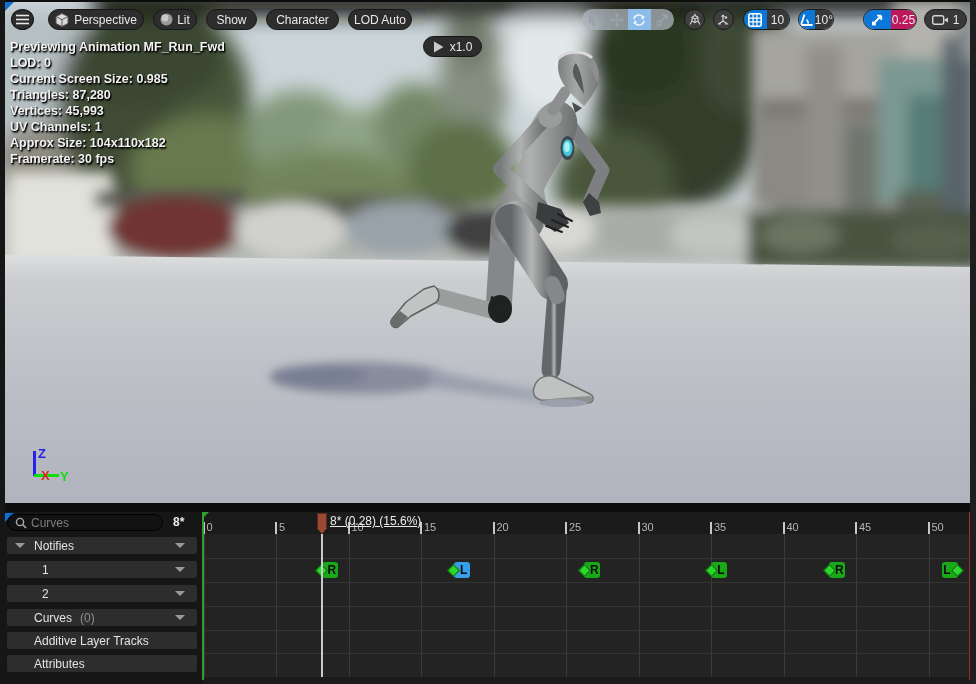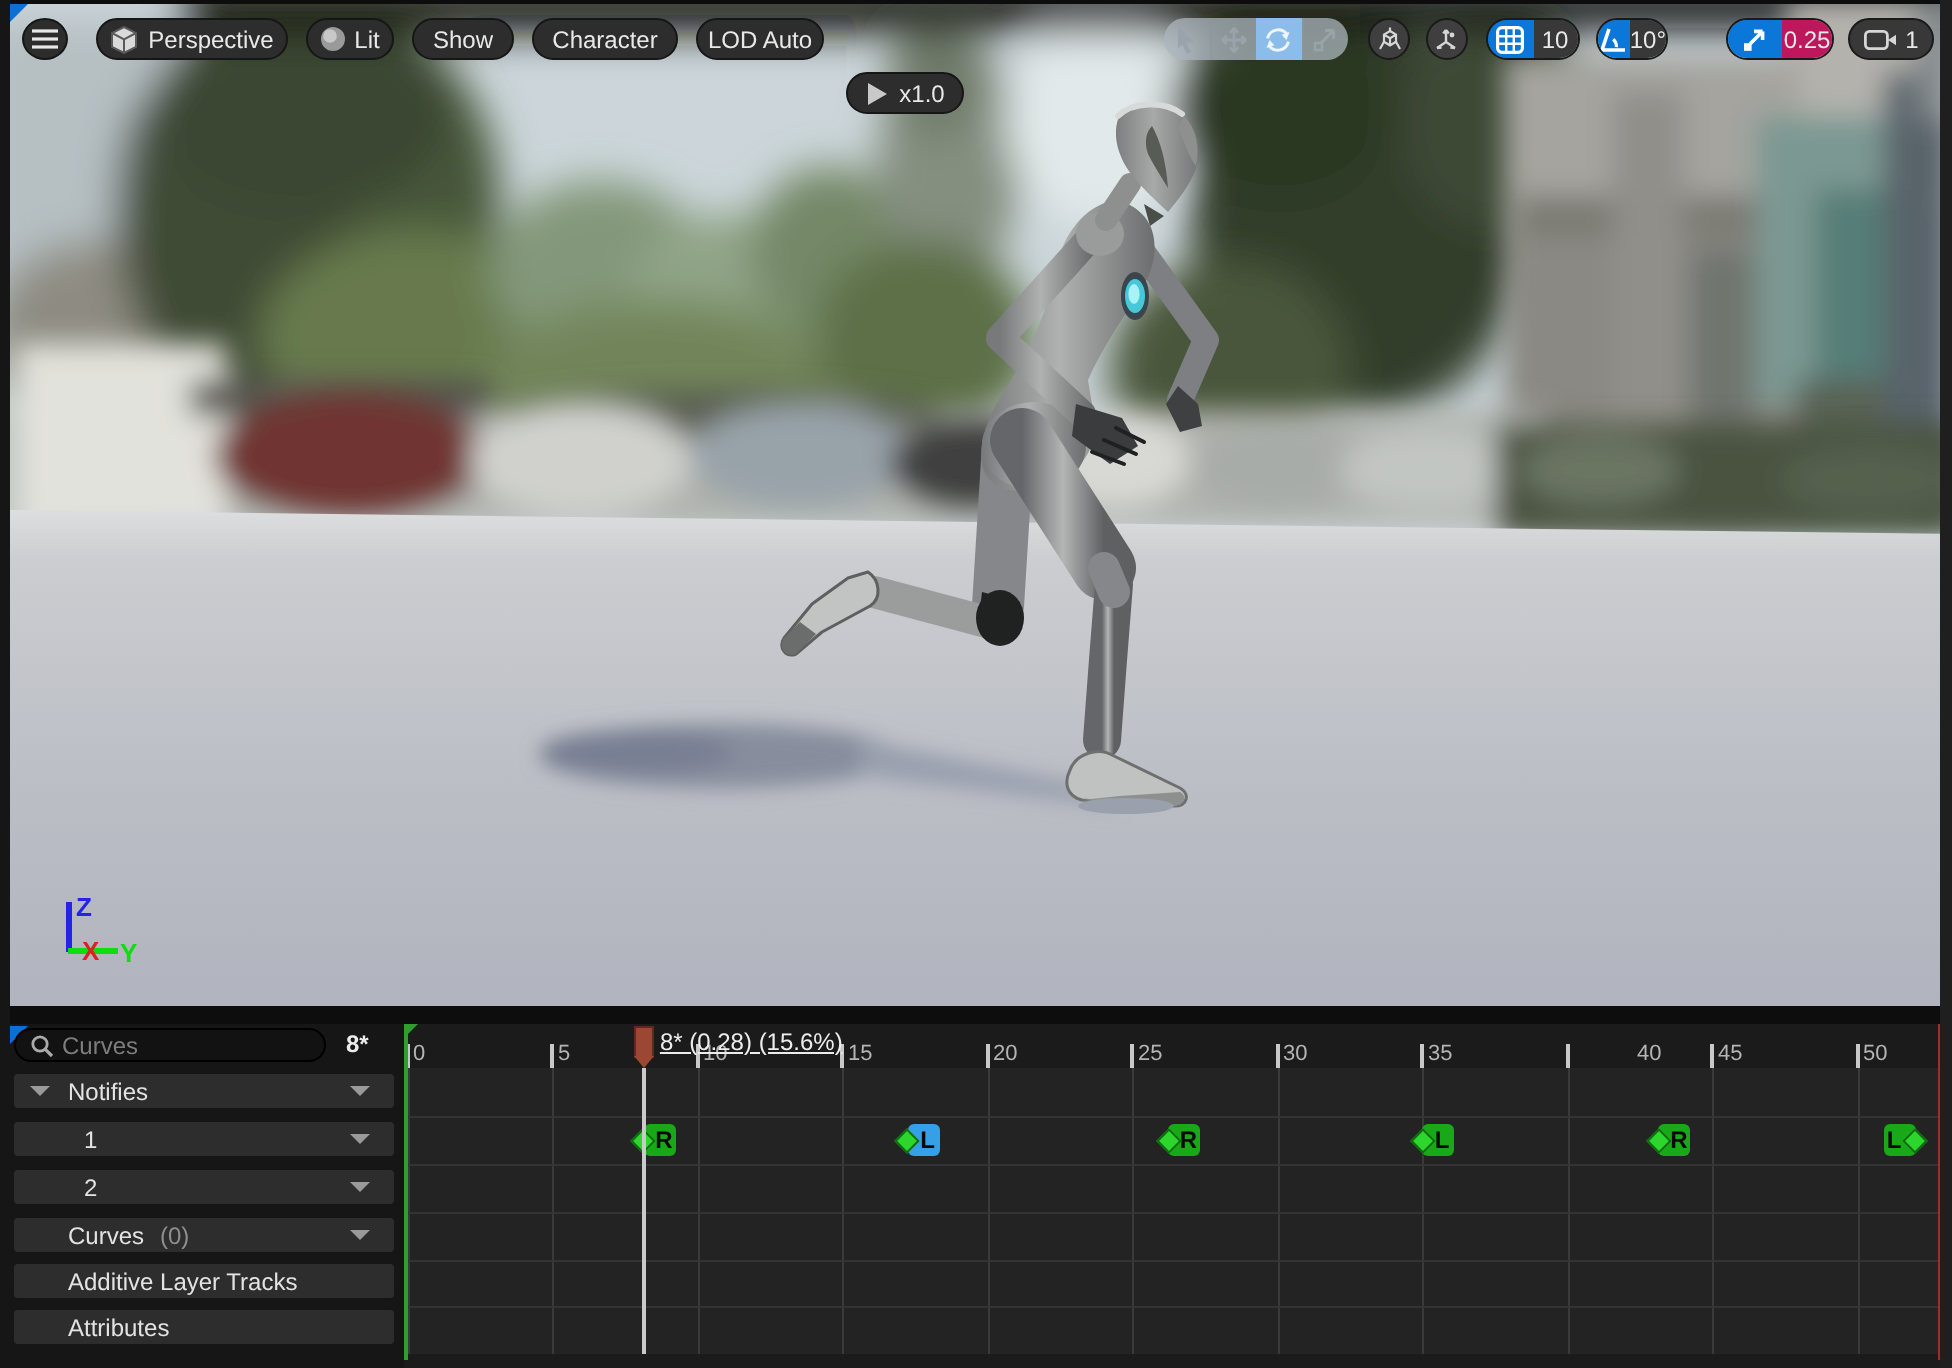--- a/index.html
+++ b/index.html
@@ -201,20 +201,30 @@
       <text x="38" y="458" font-size="13" font-weight="bold" fill="#2424e8">Z</text>
       <text x="41" y="480" font-size="13" font-weight="bold" fill="#e02020">X</text>
       <text x="60" y="481" font-size="13" font-weight="bold" fill="#10dd10">Y</text>
     </g>
   </svg>
 
   
   <div class="abs" style="left:0;top:0;width:0;height:0;border-top:9px solid #0b6fd6;border-right:9px solid transparent;"></div>
 
   
+  <div class="stats">
+    Previewing Animation MF_Run_Fwd<br>
+    LOD: 0<br>
+    Current Screen Size: 0.985<br>
+    Triangles: 87,280<br>
+    Vertices: 45,993<br>
+    UV Channels: 1<br>
+    Approx Size: 104x110x182<br>
+    Framerate: 30 fps
+  </div>
 
   
   <div class="tbtn" style="left:6px;width:23px;border-radius:50%;">
     <svg width="13" height="11" viewBox="0 0 13 11">
         <g stroke="#e8e8e8" stroke-width="1.6">
           <path d="M0,1.5 H13"></path>
           <path d="M0,5.5 H13"></path>
           <path d="M0,9.5 H13"></path>
         </g>
       </svg>
@@ -396,21 +406,21 @@
       <div class="abs" style="left:363px;top:10px;width:2px;height:12px;background:#c8c8c8;"></div>
       <div class="abs" style="left:367px;top:9px;font-size:11px;color:#b4b4b4;">25</div>
       <div class="abs" style="left:364px;top:22px;width:1px;height:143px;background:#3a3a3a;"></div>
       <div class="abs" style="left:435.5px;top:10px;width:2px;height:12px;background:#c8c8c8;"></div>
       <div class="abs" style="left:439.5px;top:9px;font-size:11px;color:#b4b4b4;">30</div>
       <div class="abs" style="left:436.5px;top:22px;width:1px;height:143px;background:#3a3a3a;"></div>
       <div class="abs" style="left:508px;top:10px;width:2px;height:12px;background:#c8c8c8;"></div>
       <div class="abs" style="left:512px;top:9px;font-size:11px;color:#b4b4b4;">35</div>
       <div class="abs" style="left:509px;top:22px;width:1px;height:143px;background:#3a3a3a;"></div>
       <div class="abs" style="left:580.5px;top:10px;width:2px;height:12px;background:#c8c8c8;"></div>
-      <div class="abs" style="left:584.5px;top:9px;font-size:11px;color:#b4b4b4;margin-left:32px;">40</div>
+      <div class="abs" style="left:584.5px;top:9px;font-size:11px;color:#b4b4b4;">40</div>
       <div class="abs" style="left:581.5px;top:22px;width:1px;height:143px;background:#3a3a3a;"></div>
       <div class="abs" style="left:653px;top:10px;width:2px;height:12px;background:#c8c8c8;"></div>
       <div class="abs" style="left:657px;top:9px;font-size:11px;color:#b4b4b4;">45</div>
       <div class="abs" style="left:654px;top:22px;width:1px;height:143px;background:#3a3a3a;"></div>
       <div class="abs" style="left:725.5px;top:10px;width:2px;height:12px;background:#c8c8c8;"></div>
       <div class="abs" style="left:729.5px;top:9px;font-size:11px;color:#b4b4b4;">50</div>
       <div class="abs" style="left:726.5px;top:22px;width:1px;height:143px;background:#3a3a3a;"></div>
       <div class="abs" style="left:0;top:46px;width:769px;height:1px;background:#343434;"></div>
       <div class="abs" style="left:0;top:70px;width:769px;height:1px;background:#343434;"></div>
       <div class="abs" style="left:0;top:93.5px;width:769px;height:1px;background:#343434;"></div>

